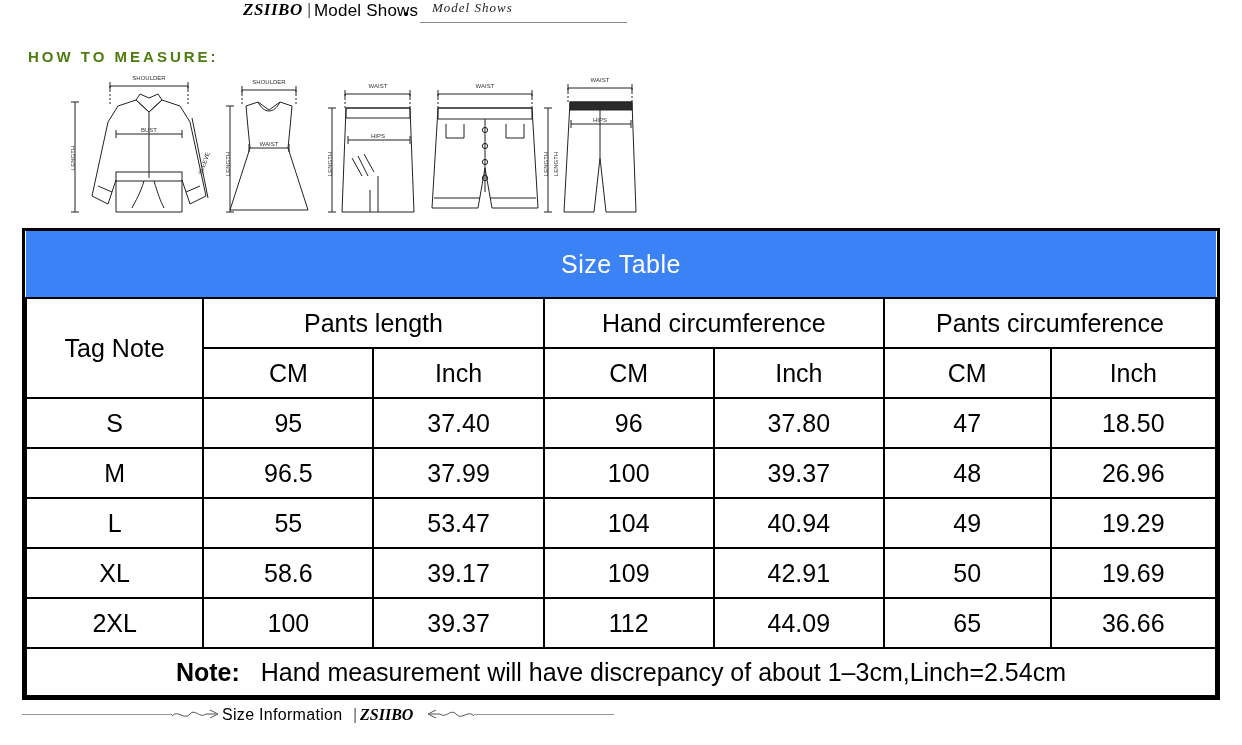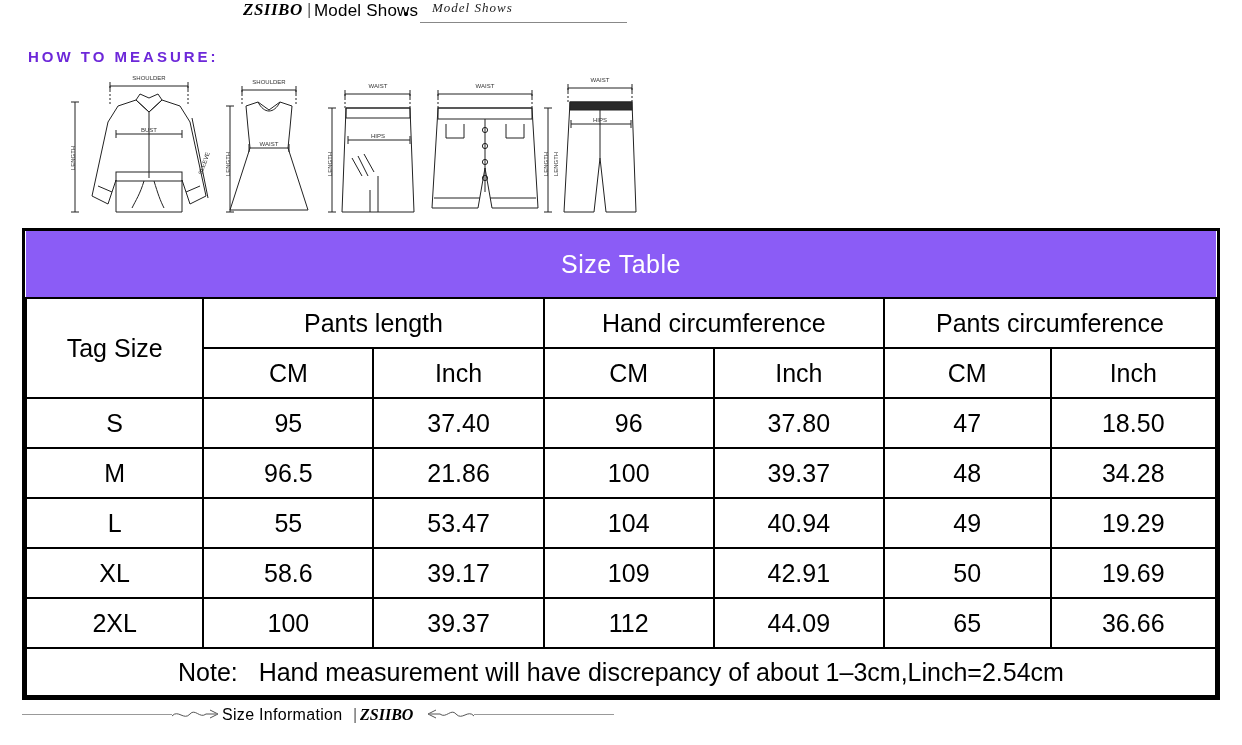--- a/index.html
+++ b/index.html
@@ -77,21 +77,21 @@
   }
 
   
   .how-to-measure {
     position: absolute;
     left: 28px;
     top: 48px;
     font-size: 15px;
     font-weight: bold;
     letter-spacing: 3px;
-    color: #6d28d9;
+    color: #4d7c0f;
   }
 
   .figures {
     position: absolute;
     left: 40px;
     top: 72px;
     width: 600px;
     height: 146px;
   }
   .figures svg { display: block; }
@@ -113,41 +113,41 @@
   table.size-table td, table.size-table th {
     border: 2px solid #000;
     text-align: center;
     vertical-align: middle;
     font-size: 25px;
     font-weight: normal;
     padding: 0;
     height: 48px;
   }
   .title-cell {
-    background: #8b5cf6;
+    background: #3b82f6;
     color: #fff;
     font-size: 33px;
     height: 66px !important;
     border: none !important;
     letter-spacing: 0.5px;
   }
   .grp-head {
     font-size: 25px;
     height: 48px;
   }
   .tag-size-cell {
     font-size: 25px;
   }
   .note-cell {
     font-size: 22px;
     height: 46px !important;
     text-align: center;
   }
   .note-label {
-    font-weight: normal;
+    font-weight: bold;
   }
 
   
   .bottom-strip {
     position: absolute;
     left: 0;
     top: 700px;
     width: 1242px;
     height: 33px;
   }
@@ -365,21 +365,21 @@
       <col style="width:14.3%">
       <col style="width:14.3%">
       <col style="width:14.0%">
       <col style="width:13.9%">
     </colgroup>
     <tbody>
       <tr>
         <td class="title-cell" colspan="7">Size Table</td>
       </tr>
       <tr>
-        <td class="tag-size-cell" rowspan="2">Tag Size</td>
+        <td class="tag-size-cell" rowspan="2">Tag Note</td>
         <td class="grp-head" colspan="2">Pants length</td>
         <td class="grp-head" colspan="2">Hand circumference</td>
         <td class="grp-head" colspan="2">Pants circumference</td>
       </tr>
       <tr>
         <td>CM</td>
         <td>Inch</td>
         <td>CM</td>
         <td>Inch</td>
         <td>CM</td>
@@ -391,25 +391,25 @@
         <td>95</td>
         <td>37.40</td>
         <td>96</td>
         <td>37.80</td>
         <td>47</td>
         <td>18.50</td>
       </tr>
       <tr>
         <td>M</td>
         <td>96.5</td>
-        <td>21.86</td>
+        <td>37.99</td>
         <td>100</td>
         <td>39.37</td>
         <td>48</td>
-        <td>34.28</td>
+        <td>26.96</td>
       </tr>
       <tr>
         <td>L</td>
         <td>55</td>
         <td>53.47</td>
         <td>104</td>
         <td>40.94</td>
         <td>49</td>
         <td>19.29</td>
       </tr>

